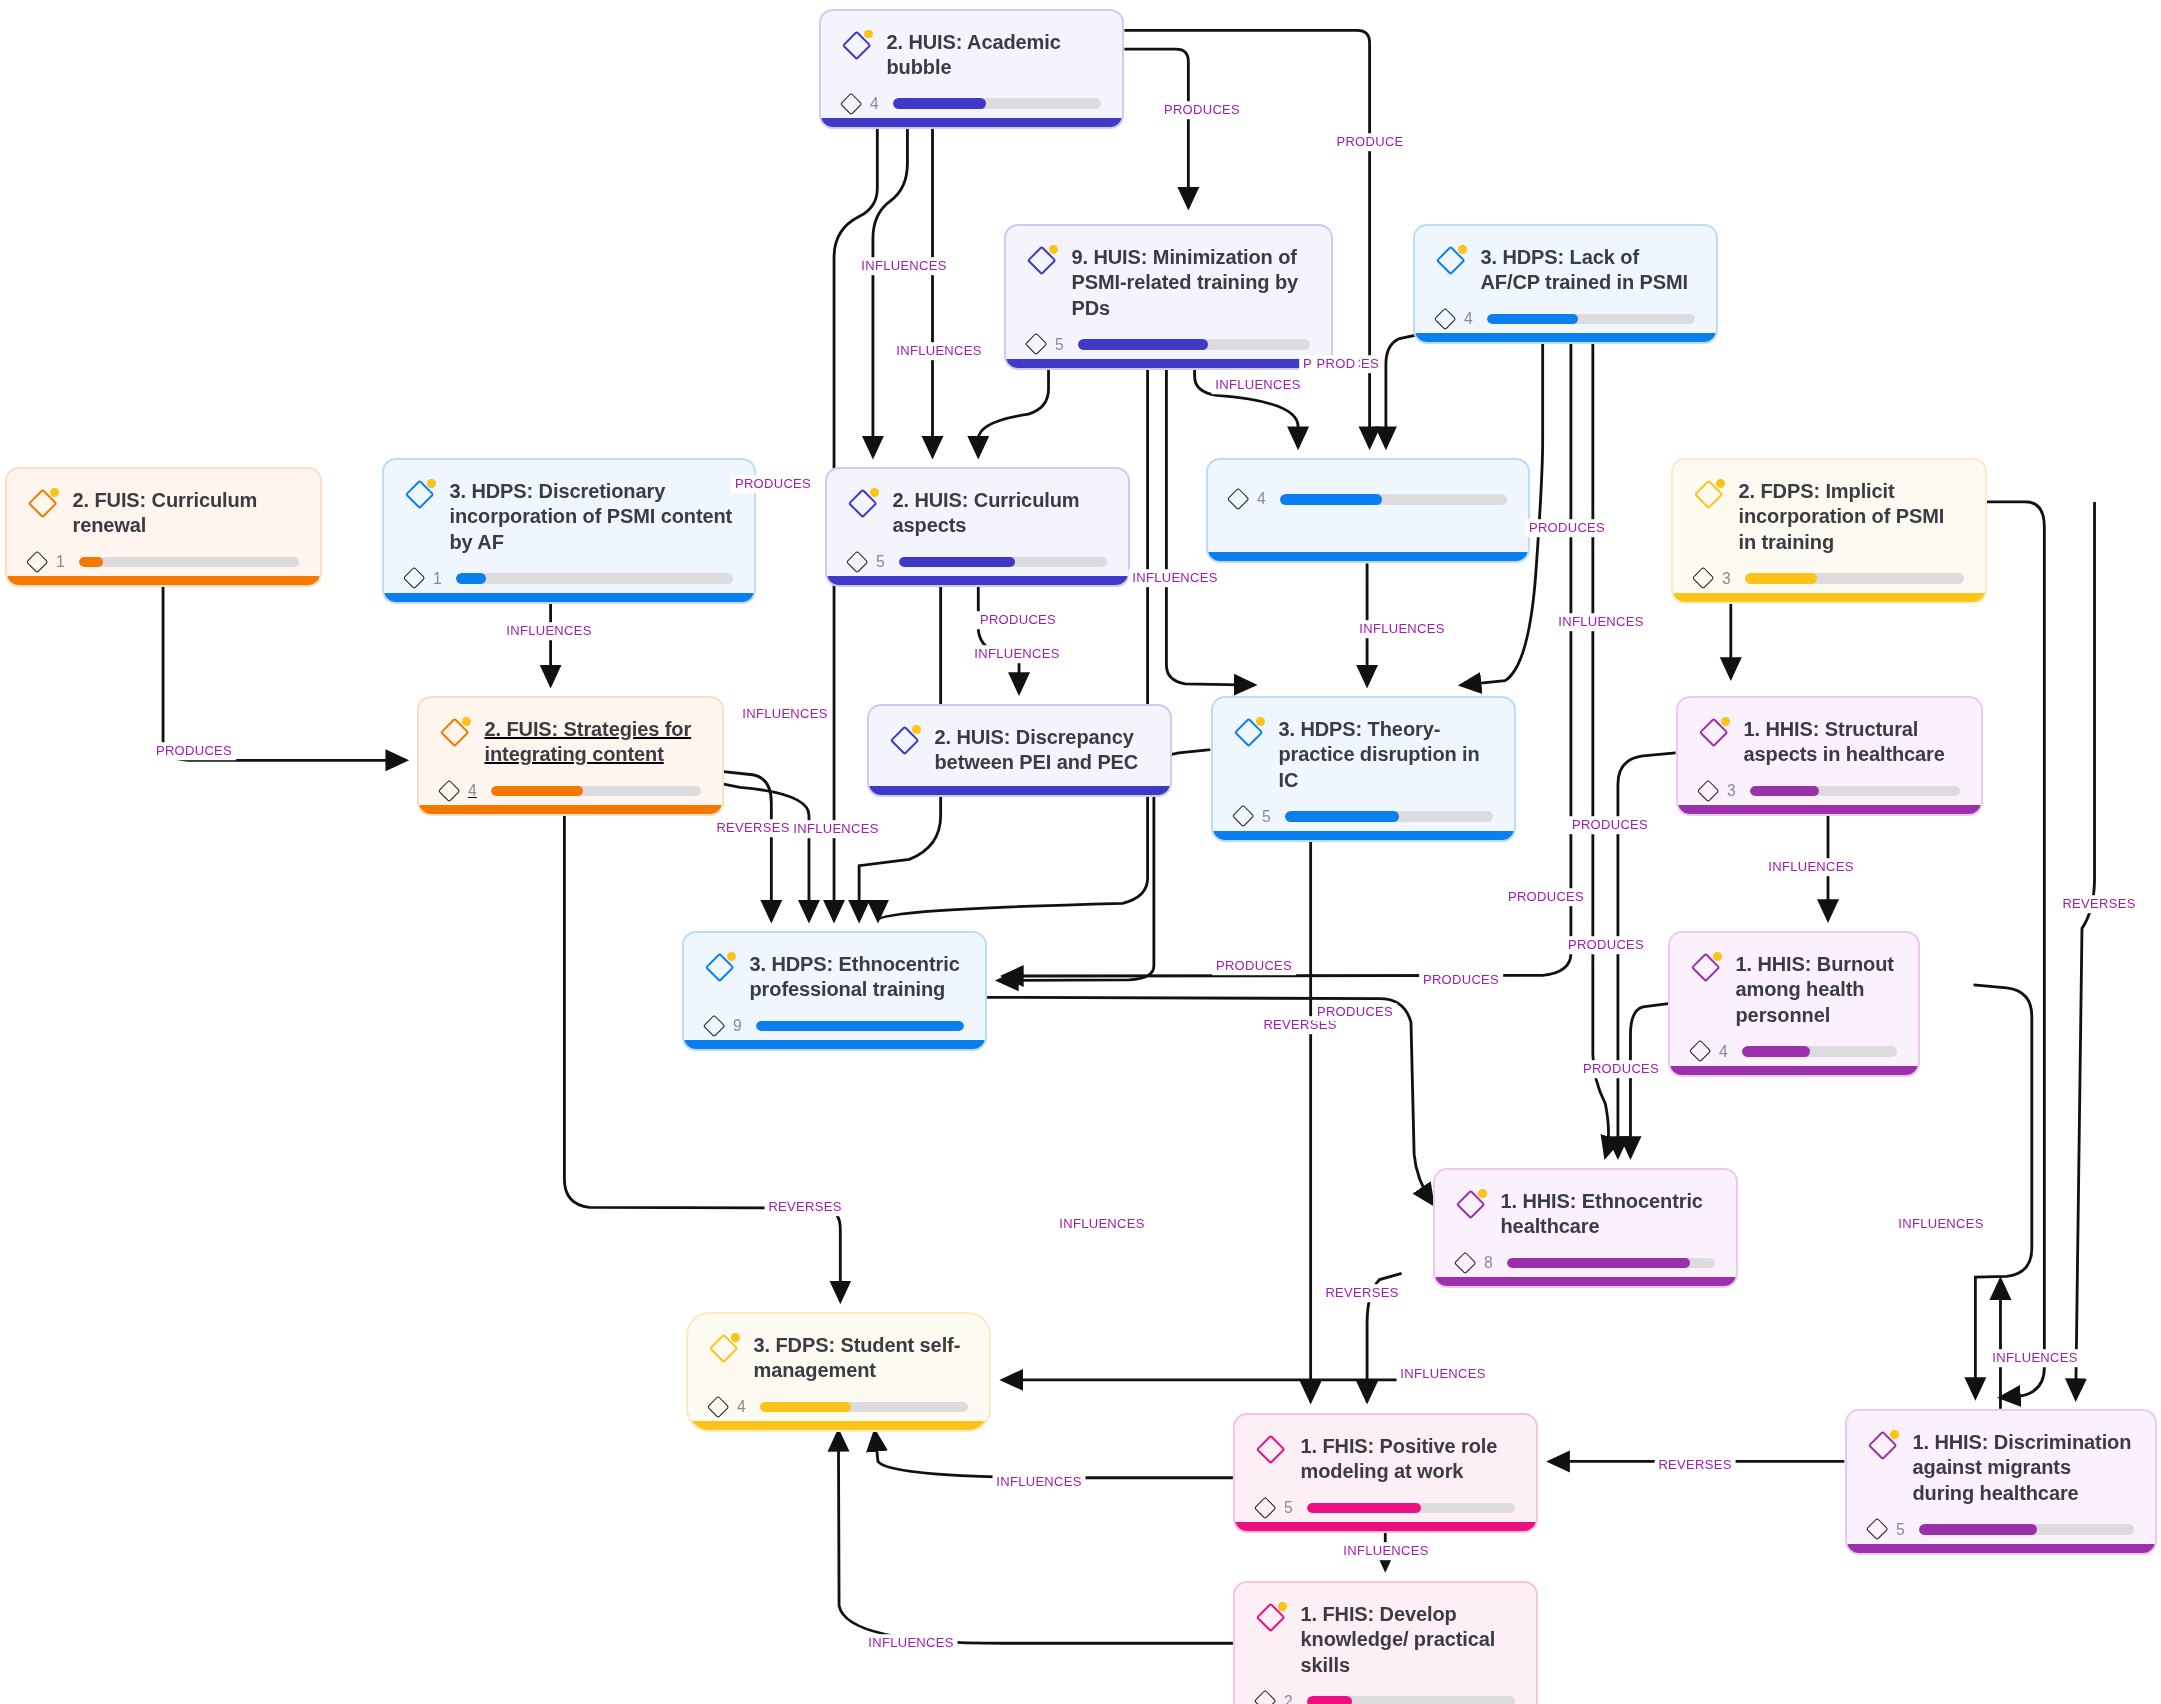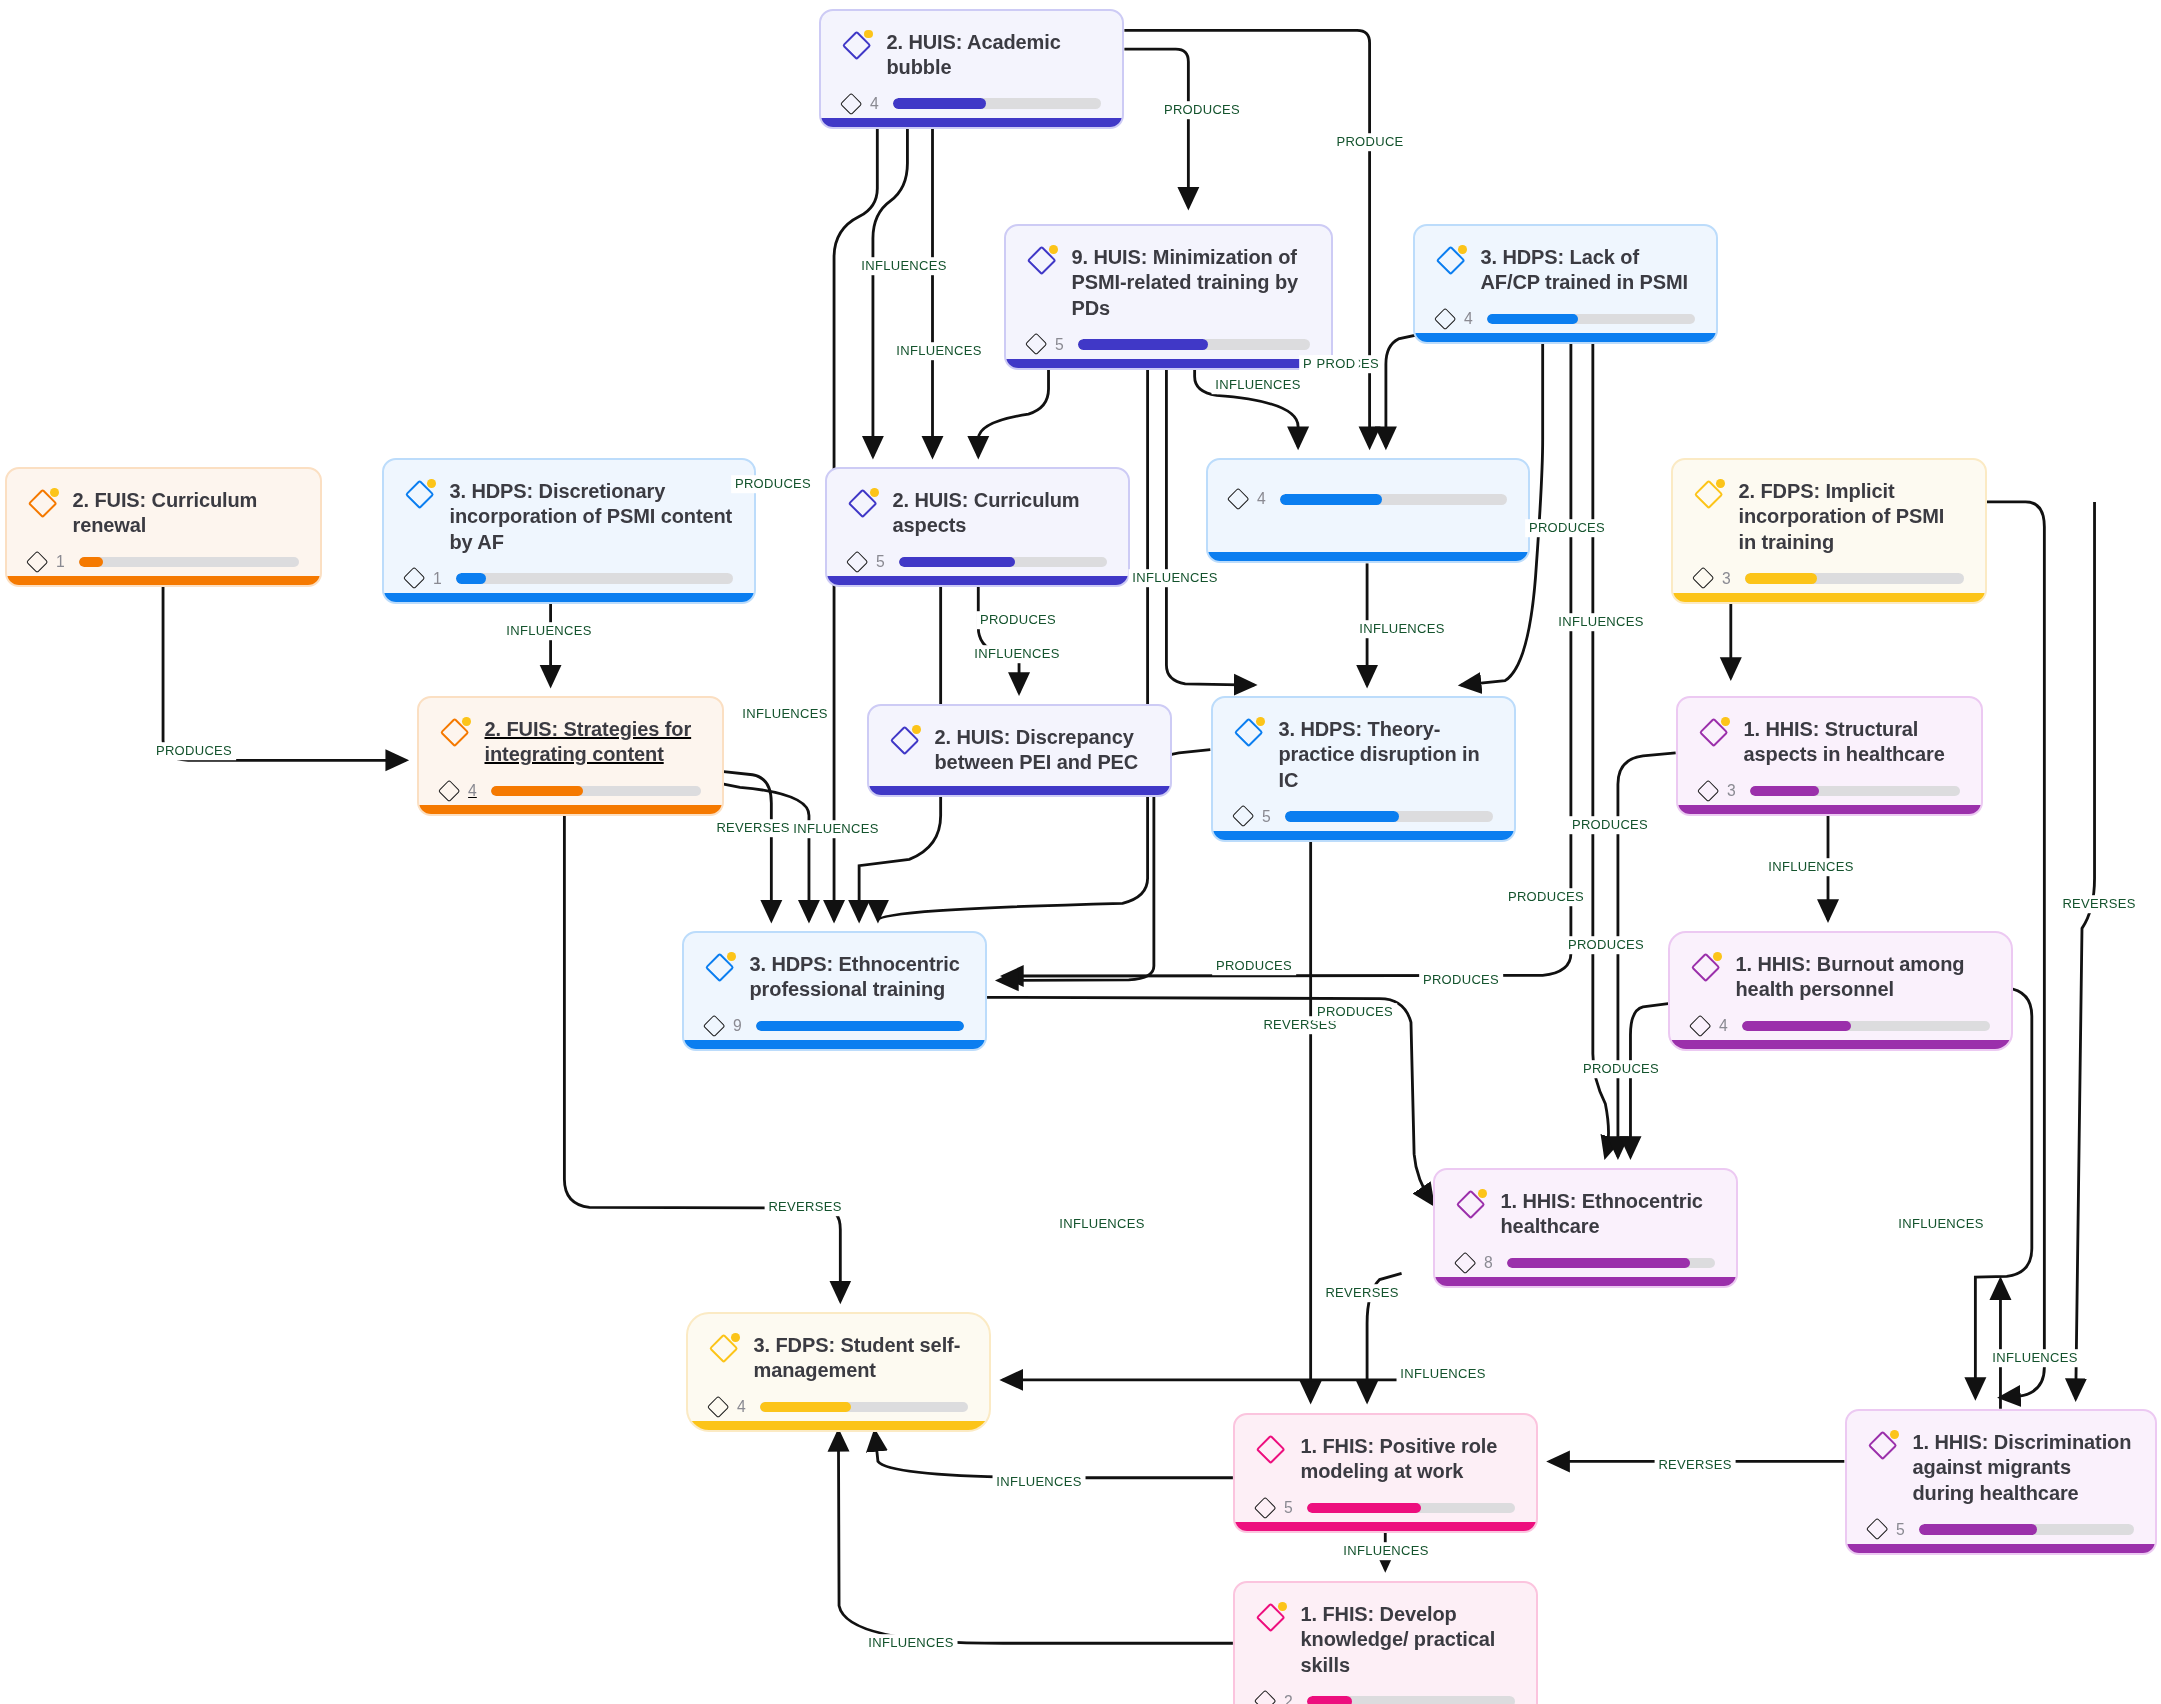--- a/index.html
+++ b/index.html
@@ -101,21 +101,21 @@
   }
   .node-underline {
     position: absolute;
     left: 0; right: 0; bottom: 0;
     height: 8.8px;
   }
   .edge-label {
     position: absolute;
     font-size: 13px;
     letter-spacing: 0.3px;
-    color: #14532d;
+    color: #a21caf;
     background: #ffffff;
     padding: 1.3px 3.8px;
     white-space: nowrap;
     transform: translate(-50%, -50%);
     font-family: "Liberation Sans", sans-serif;
   }
 </style>
 </head>
 <body>
 
@@ -406,21 +406,21 @@
         </div>
         <div class="node-meta">
           <span class="meta-diamond"></span>
           <span class="meta-value">9</span>
           <span class="bar-track">
             <span class="bar-fill" style="width: 100%; background: rgb(11, 126, 240);"></span>
           </span>
         </div>
         <div class="node-underline" style="background: rgb(11, 126, 240);"></div>
       </div>
-      <div class="node" style="left: 1668px; top: 931px; width: 345px; min-height: 105px; background: rgb(250, 241, 252); border-color: rgb(236, 201, 242); border-radius: 18px;">
+      <div class="node" style="left: 1668px; top: 931px; width: 252px; min-height: 105px; background: rgb(250, 241, 252); border-color: rgb(236, 201, 242);">
         <div class="node-title">
           <span class="diamond-wrap" style="color: rgb(155, 48, 171);">
             <span class="diamond"></span>
             <span class="dot"></span>
           </span>
           <span class="node-label">1. HHIS: Burnout among health personnel</span>
         </div>
         <div class="node-meta">
           <span class="meta-diamond"></span>
           <span class="meta-value">4</span>

